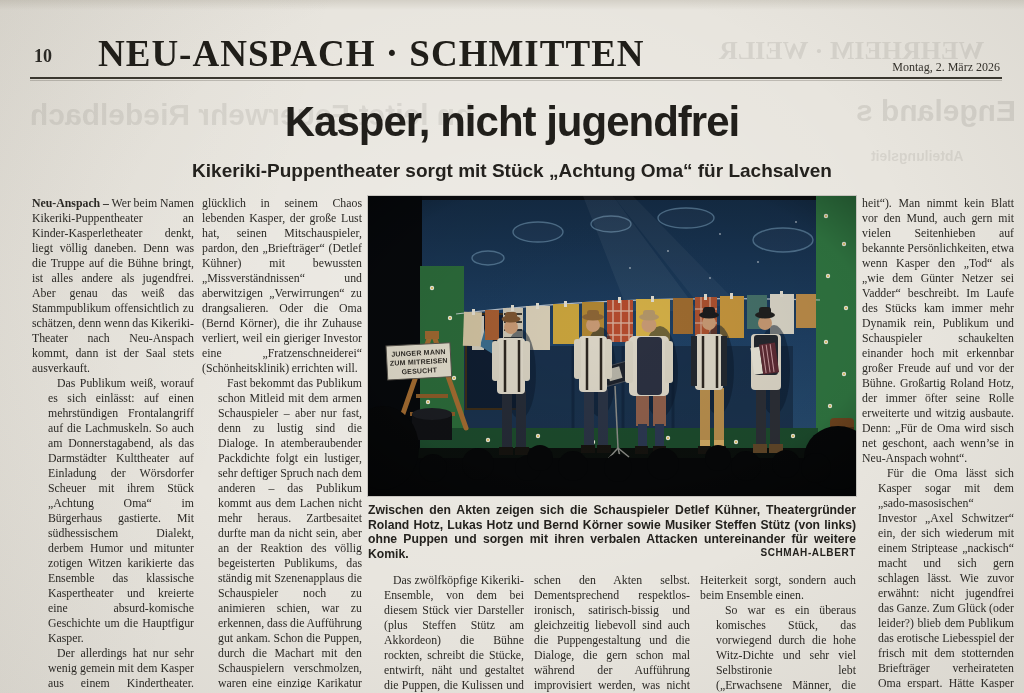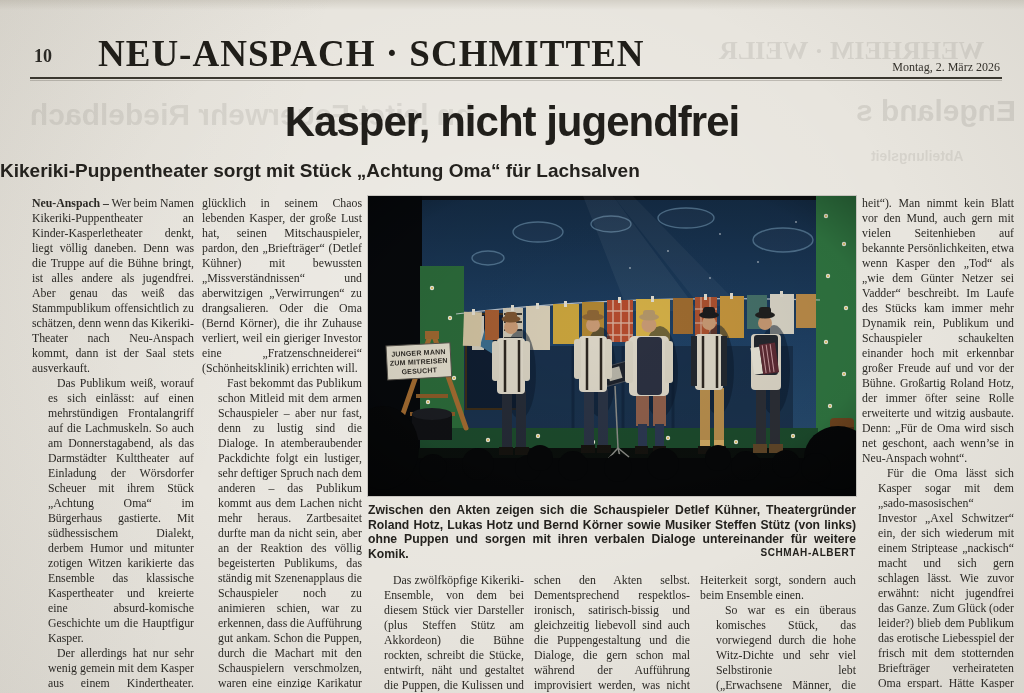--- a/index.html
+++ b/index.html
@@ -16,21 +16,21 @@
   .ghost.sans{font-family:"Liberation Sans", sans-serif; font-weight:700;}
   .ghost.serif{font-family:"Liberation Serif", serif; font-weight:700;}
   .mirror{transform:scaleX(-1);}
   .hdr-num{position:absolute; left:34px; top:46px; font-size:18px; font-weight:700; z-index:2;}
   .hdr-title{position:absolute; left:98px; top:32px; font-size:37px; font-weight:700; letter-spacing:1px; color:#201e19; z-index:2;}
   .hdr-date{position:absolute; right:24px; top:60px; font-size:12px; color:#33302a; z-index:2;}
   .rule{position:absolute; left:30px; top:77px; width:972px; height:2px; background:#3a372f; z-index:2;}
   .rule::after{content:""; position:absolute; left:0; top:3px; width:100%; height:1px; background:rgba(58,55,47,.25);}
   .headline{position:absolute; left:0; right:0; top:98px; text-align:center; z-index:2;
     font-family:"Liberation Sans", sans-serif; font-weight:700; font-size:42px; letter-spacing:-1px; color:#211f1b;}
-  .subhead{position:absolute; left:0; right:0; top:160px; text-align:left; z-index:2;
+  .subhead{position:absolute; left:0; right:0; top:160px; text-align:center; z-index:2;
     font-family:"Liberation Sans", sans-serif; font-weight:700; font-size:19px; color:#24221e;}
   .col{position:absolute; top:196px; height:492px; overflow:hidden; z-index:2;}
   .col1{left:32px;  width:162px;}
   .col2{left:202px; width:160px;}
   .col6{left:862px; width:152px;}
   .mid{position:absolute; left:368px; top:196px; width:488px; z-index:2;}
   .photo-wrap{width:488px; height:300px; background:#0b0d10; outline:1px solid rgba(0,0,0,.15);}
   .photo-wrap svg{display:block;}
   .caption{position:relative; margin-top:7px; font-family:"Liberation Sans", sans-serif;
     font-weight:700; font-size:12.2px; line-height:14.6px; color:#24221e; text-align:justify;}
@@ -350,21 +350,21 @@
             <circle cx="378" cy="270" r="15"></circle>
           <circle cx="418" cy="268" r="14"></circle>
             <circle cx="448" cy="272" r="15"></circle>
         </g>
 
         <rect width="488" height="300" fill="url(#vig)"></rect>
       </svg>
     </div>
 
     <div class="caption">
-      <span>Zwischen den Akten zeigen sich die Schauspieler Detlef Kühner, Theatergründer Roland Hotz, Lukas Hotz und Bernd Körner sowie Musiker Steffen Stütz (von links) ohne Puppen und sorgen mit ihren verbalen Dialoge untereinander für weitere Komik.</span>
+      <span>Zwischen den Akten zeigen sich die Schauspieler Detlef Kühner, Theatergründer Roland Hotz, Lukas Hotz und Bernd Körner sowie Musiker Steffen Stütz (von links) ohne Puppen und sorgen mit ihren verbalen Attacken untereinander für weitere Komik.</span>
       <span class="caption-credit">SCHMAH-ALBERT</span>
     </div>
 
     <div class="mid-cols">
       <div class="bcol">
           <p class="para indent">Das zwölfköpfige Kikeriki-Ensemble, von dem bei diesem Stück vier Darsteller (plus Steffen Stütz am Akkordeon) die Bühne rockten, schreibt die Stücke, entwirft, näht und gestaltet die Puppen, die Kulissen und die Requisiten selbst, komponiert auch die Lieder zwi-</p>
         </div>
       <div class="bcol">
           <p class="para">schen den Akten selbst. Dementsprechend respektlos-ironisch, satirisch-bissig und gleichzeitig liebevoll sind auch die Puppengestaltung und die Dialoge, die gern schon mal während der Aufführung improvisiert werden, was nicht nur beim Publikum für große</p>
         </div>

